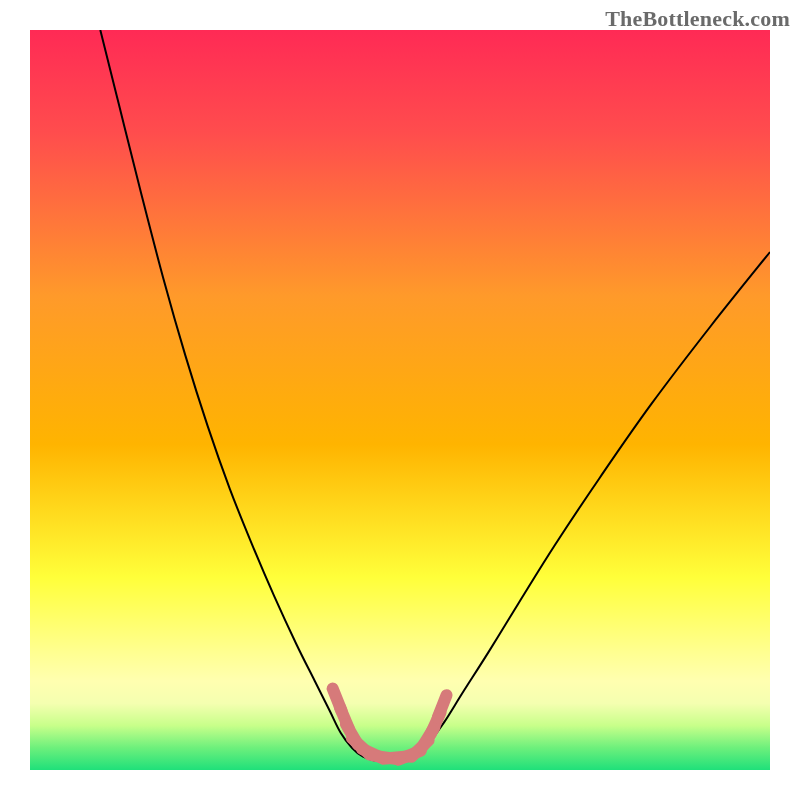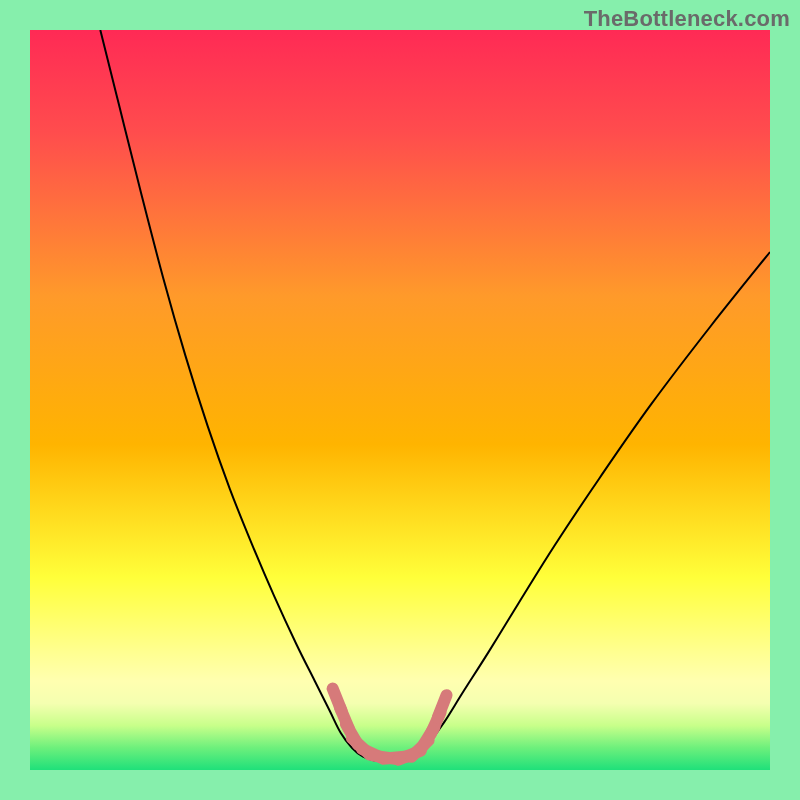--- a/index.html
+++ b/index.html
@@ -7,21 +7,22 @@
     padding: 0;
     width: 800px;
     height: 800px;
     overflow: hidden;
     background: #000;
     font-family: Arial, Helvetica, sans-serif;
   }
   .frame {
     position: absolute;
     inset: 0;
-    background: #86efac;
+    background: #ffffff;
+    font-family: Liberation Serif, serif;
   }
   .plot-area {
     position: absolute;
     left: 30px;
     top: 30px;
     width: 740px;
     height: 740px;
     overflow: hidden;
   }
   .watermark {

